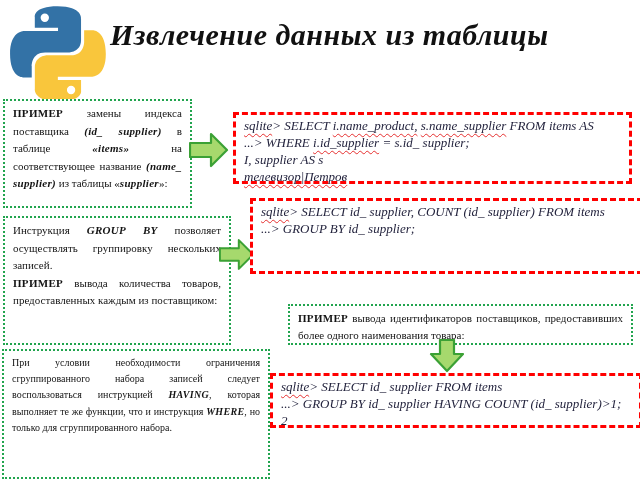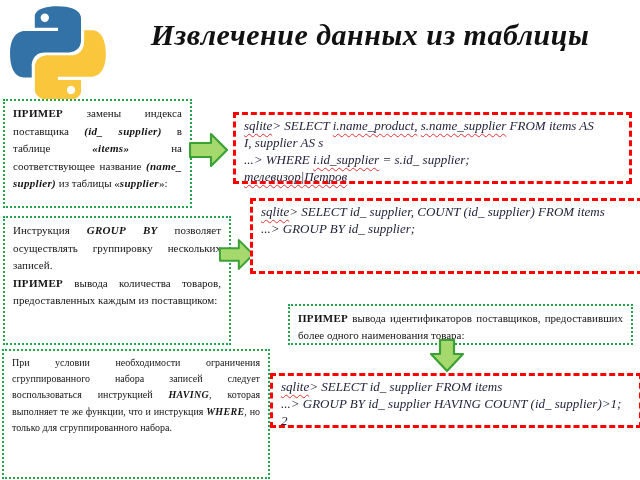--- a/index.html
+++ b/index.html
@@ -2,21 +2,21 @@
 <html><head>
 <meta charset="utf-8">
 <style>
   html,body{margin:0;padding:0;background:#e8e8e8;}
   .slide{
     position:relative;width:640px;height:480px;background:#ffffff;overflow:hidden;
     font-family:"Liberation Serif",serif;color:#1a1a1a;
   }
   
   .title{
-    position:absolute;left:110px;top:18px;width:520px;text-align:center;
+    position:absolute;left:110px;top:18px;width:520px;
     font-size:30px;font-weight:bold;font-style:italic;color:#111;letter-spacing:.5px;
   }
   
   .logo{position:absolute;left:10px;top:6px;width:96px;height:96px;}
   
   .gbox{
     position:absolute;border:2px dotted #21a44e;background:#fff;
     padding:4px 8px;text-align:justify;line-height:17.5px;font-size:11px;color:#141414;
   }
   .gbox p{margin:0;}
@@ -59,22 +59,22 @@
   <div class="gbox" id="box1">
     <p><b>ПРИМЕР</b><span> замены индекса поставщика </span><b class="bi">(id_ supplier)</b><span> в таблице </span><b class="bi">«items»</b><span> на соответствующее название </span><b class="bi">(name_ supplier)</b><span> из таблицы «</span><b class="bi">supplier</b><span>»:</span></p>
   </div>
 
   <svg class="arrow" id="arrow1" viewBox="0 0 40 38" xmlns="http://www.w3.org/2000/svg">
     <polygon stroke-width="2.2" stroke-linejoin="round" points="1,12 22,12 22,3 38,19 22,35 22,26 1,26" fill="#a6d96d" stroke="#3ba135"></polygon>
   </svg>
 
   <div class="rbox" id="code1">
     <div><span class="wv">sqlite</span><span>&gt; SELECT </span><span class="wv">i.name_product,</span><span> </span><span class="wv">s.name_supplier</span><span> FROM items AS</span></div>
+    <div><span>...&gt; WHERE </span><span class="wv">i.id_supplier</span><span> = s.id_ supplier;</span></div>
     <div>I, supplier AS s</div>
-    <div><span>...&gt; WHERE </span><span class="wv">i.id_supplier</span><span> = s.id_ supplier;</span></div>
     <div class="wv">телевизор|Петров</div>
   </div>
 
   <div class="gbox" id="box2">
     <p><span>Инструкция </span><b class="bi">GROUP BY</b><span> позволяет осуществлять группировку нескольких записей.</span></p>
     <p><b>ПРИМЕР</b><span> вывода количества товаров, предоставленных каждым из поставщиком:</span></p>
   </div>
 
   <svg class="arrow" id="arrow2" viewBox="0 0 40 38" xmlns="http://www.w3.org/2000/svg">
     <polygon stroke-width="2.2" stroke-linejoin="round" points="1,12 22,12 22,3 38,19 22,35 22,26 1,26" fill="#a6d96d" stroke="#3ba135"></polygon>

